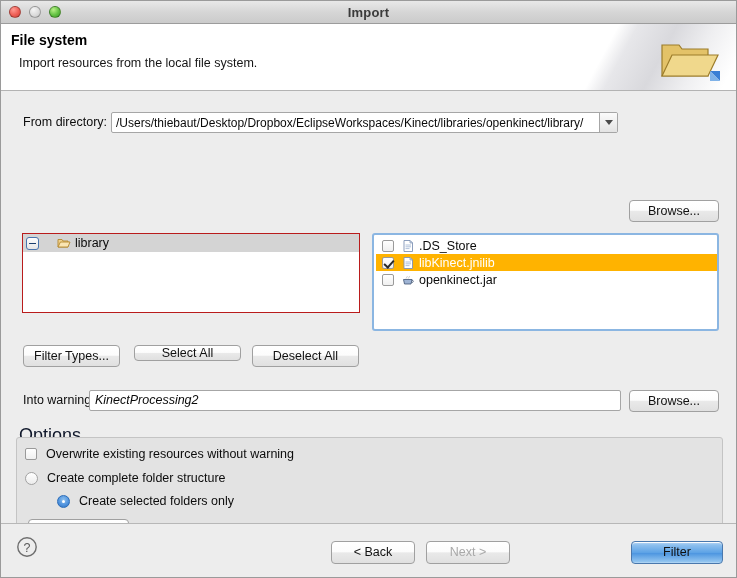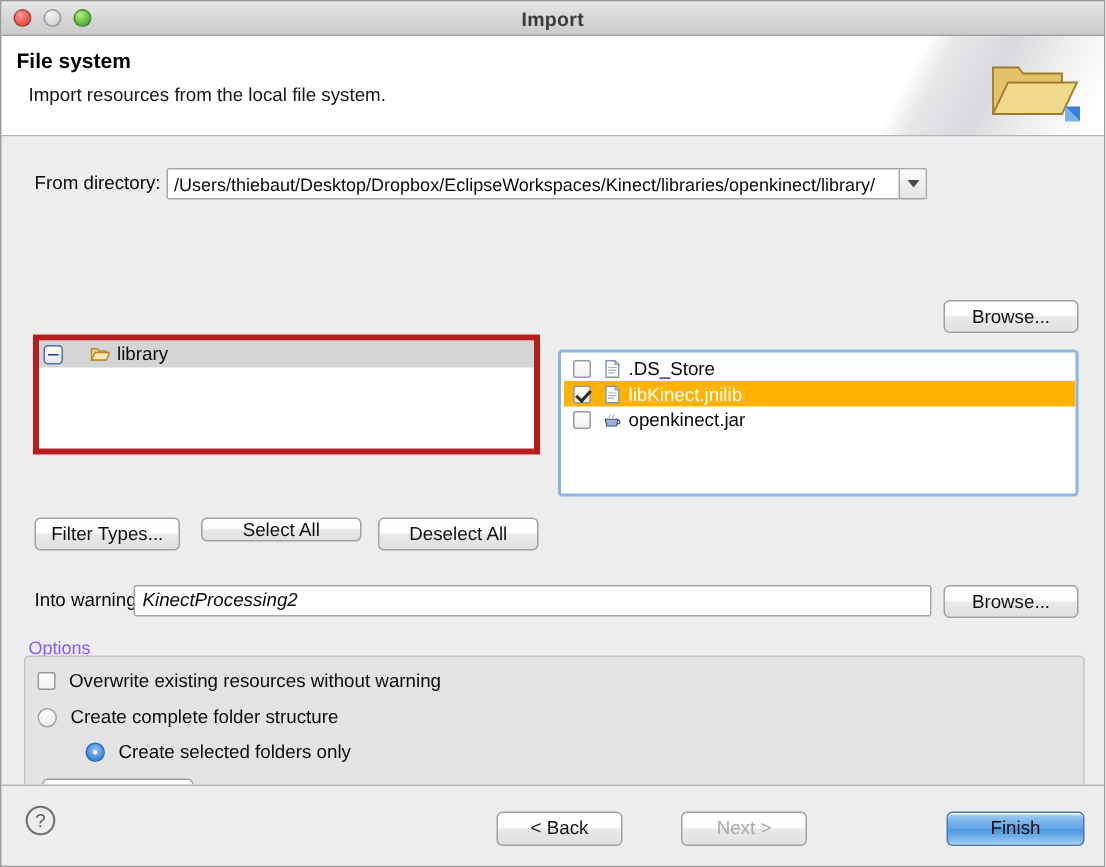--- a/index.html
+++ b/index.html
@@ -153,44 +153,44 @@
     font-family: "Liberation Sans", sans-serif;
     font-size: 12.5px;
     color: #111111;
     text-align: center;
     line-height: 1;
     display: flex;
     align-items: center;
     justify-content: center;
     box-shadow: 0 1px 0 rgba(255,255,255,0.9) inset;
   }
-  .btn.disabled { color: #a9a9a9; margin-left: 28px; }
+  .btn.disabled { color: #a9a9a9; }
   .btn.default {
     background: linear-gradient(to bottom, #bcd9f6 0%, #8ec0ee 14%, #5ea3e6 50%, #4a94e0 52%, #96c7f0 96%, #c9e2f9 100%);
     border: 1px solid #4a78ad;
     color: #101010;
   }
 
   .btn-browse-dir {
     position: absolute;
     left: 628px; top: 109px;
     width: 90px; height: 22px;
   }
 
   
   .panel {
     position: absolute;
     background: #ffffff;
     box-sizing: border-box;
     overflow: hidden;
   }
   .panel-tree {
-    left: 21px; top: 132px;
+    left: 21px; top: 142px;
     width: 338px; height: 80px;
-    border: 4px solid #b91c1c;
+    border: 1px solid #b91c1c;
   }
   .panel-files {
     left: 371px; top: 142px;
     width: 347px; height: 98px;
     border: 2px solid #8bb6e2;
     border-radius: 3px;
     background: #ffffff;
   }
 
   .tree-row {
@@ -290,22 +290,22 @@
     left: 15px; top: 346px;
     width: 707px; height: 120px;
     box-sizing: border-box;
     border: 1px solid #c4c4c4;
     border-radius: 3px;
     background: #e3e3e3;
   }
   .group-title {
     position: absolute;
     left: 18px; top: 334px;
-    font-size: 12px;
-    color: #8b5cf6;
+    font-size: 18px;
+    color: #0f172a;
   }
   .opt {
     position: absolute;
     display: flex;
     align-items: center;
     font-size: 12.5px;
     color: #0c0c0c;
   }
   .opt1 { left: 24px; top: 356px; }
   .opt2 { left: 24px; top: 380px; }
@@ -484,15 +484,15 @@
     <div class="help-icon">
       <svg width="22" height="22" viewBox="0 0 22 22">
         <circle cx="11" cy="11" r="9.2" fill="#ededed" stroke="#6e6e6e" stroke-width="1.4"></circle>
         <text x="11" y="15.6" font-family="Liberation Sans, sans-serif" font-size="12.5" fill="#5a5a5a" text-anchor="middle">?</text>
       </svg>
     </div>
   </div>
 
   <div class="btn btn-back">&lt; Back</div>
   <div class="btn disabled btn-next">Next &gt;</div>
-  <div class="btn default btn-finish">Finish</div>
+  <div class="btn default btn-finish">Filter</div>
 
 </div>
 
 </body></html>

